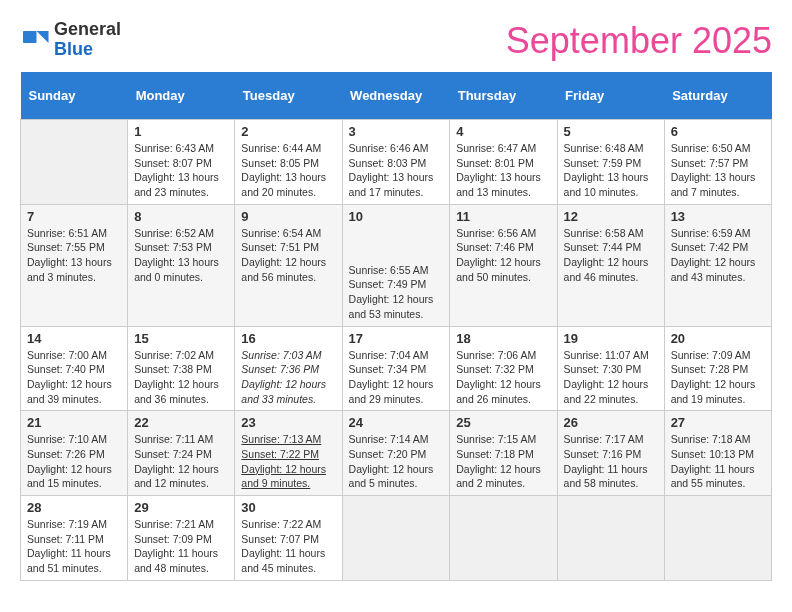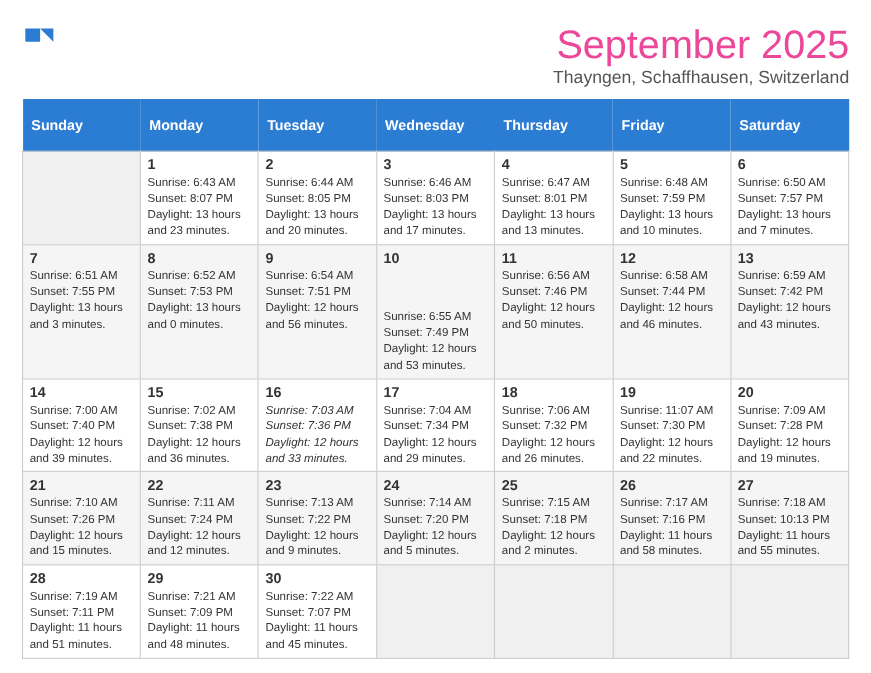--- a/index.html
+++ b/index.html
@@ -85,24 +85,27 @@
   </style>
 </head>
 <body>
 
 <div class="header">
   <div class="logo">
     <svg class="logo-icon" viewBox="0 0 40 40">
       <polygon points="22,8 38,8 38,24" fill="#2b7cd3"></polygon>
       <rect x="4" y="8" width="18" height="16" fill="#2b7cd3" rx="1"></rect>
     </svg>
+    <div class="logo-text">
+      <span class="logo-general">General</span><br>
+      <span class="logo-blue">Blue</span>
+    </div>
   </div>
   <div class="title-block">
     <div class="month-title">September 2025</div>
-    <div class="location">Thayngen, Schaffhausen, Switzerland</div>
   </div>
 </div>
 
 <table>
   <thead>
     <tr>
     <th>Sunday</th>
         <th>Monday</th>
         <th>Tuesday</th>
         <th>Wednesday</th>
@@ -247,21 +250,21 @@
 Daylight: 12 hours and 15 minutes.</div>
         </td>
         <td>
           <span class="day-number">22</span>
           <div class="day-info" style="white-space: pre-line;">Sunrise: 7:11 AM
 Sunset: 7:24 PM
 Daylight: 12 hours and 12 minutes.</div>
         </td>
         <td>
           <span class="day-number">23</span>
-          <div class="day-info" style="white-space: pre-line;">Sunrise: 7:13 AM
+          <div class="day-info" style="white-space: pre-line; text-decoration: underline;">Sunrise: 7:13 AM
 Sunset: 7:22 PM
 Daylight: 12 hours and 9 minutes.</div>
         </td>
         <td>
           <span class="day-number">24</span>
           <div class="day-info" style="white-space: pre-line;">Sunrise: 7:14 AM
 Sunset: 7:20 PM
 Daylight: 12 hours and 5 minutes.</div>
         </td>
         <td>

